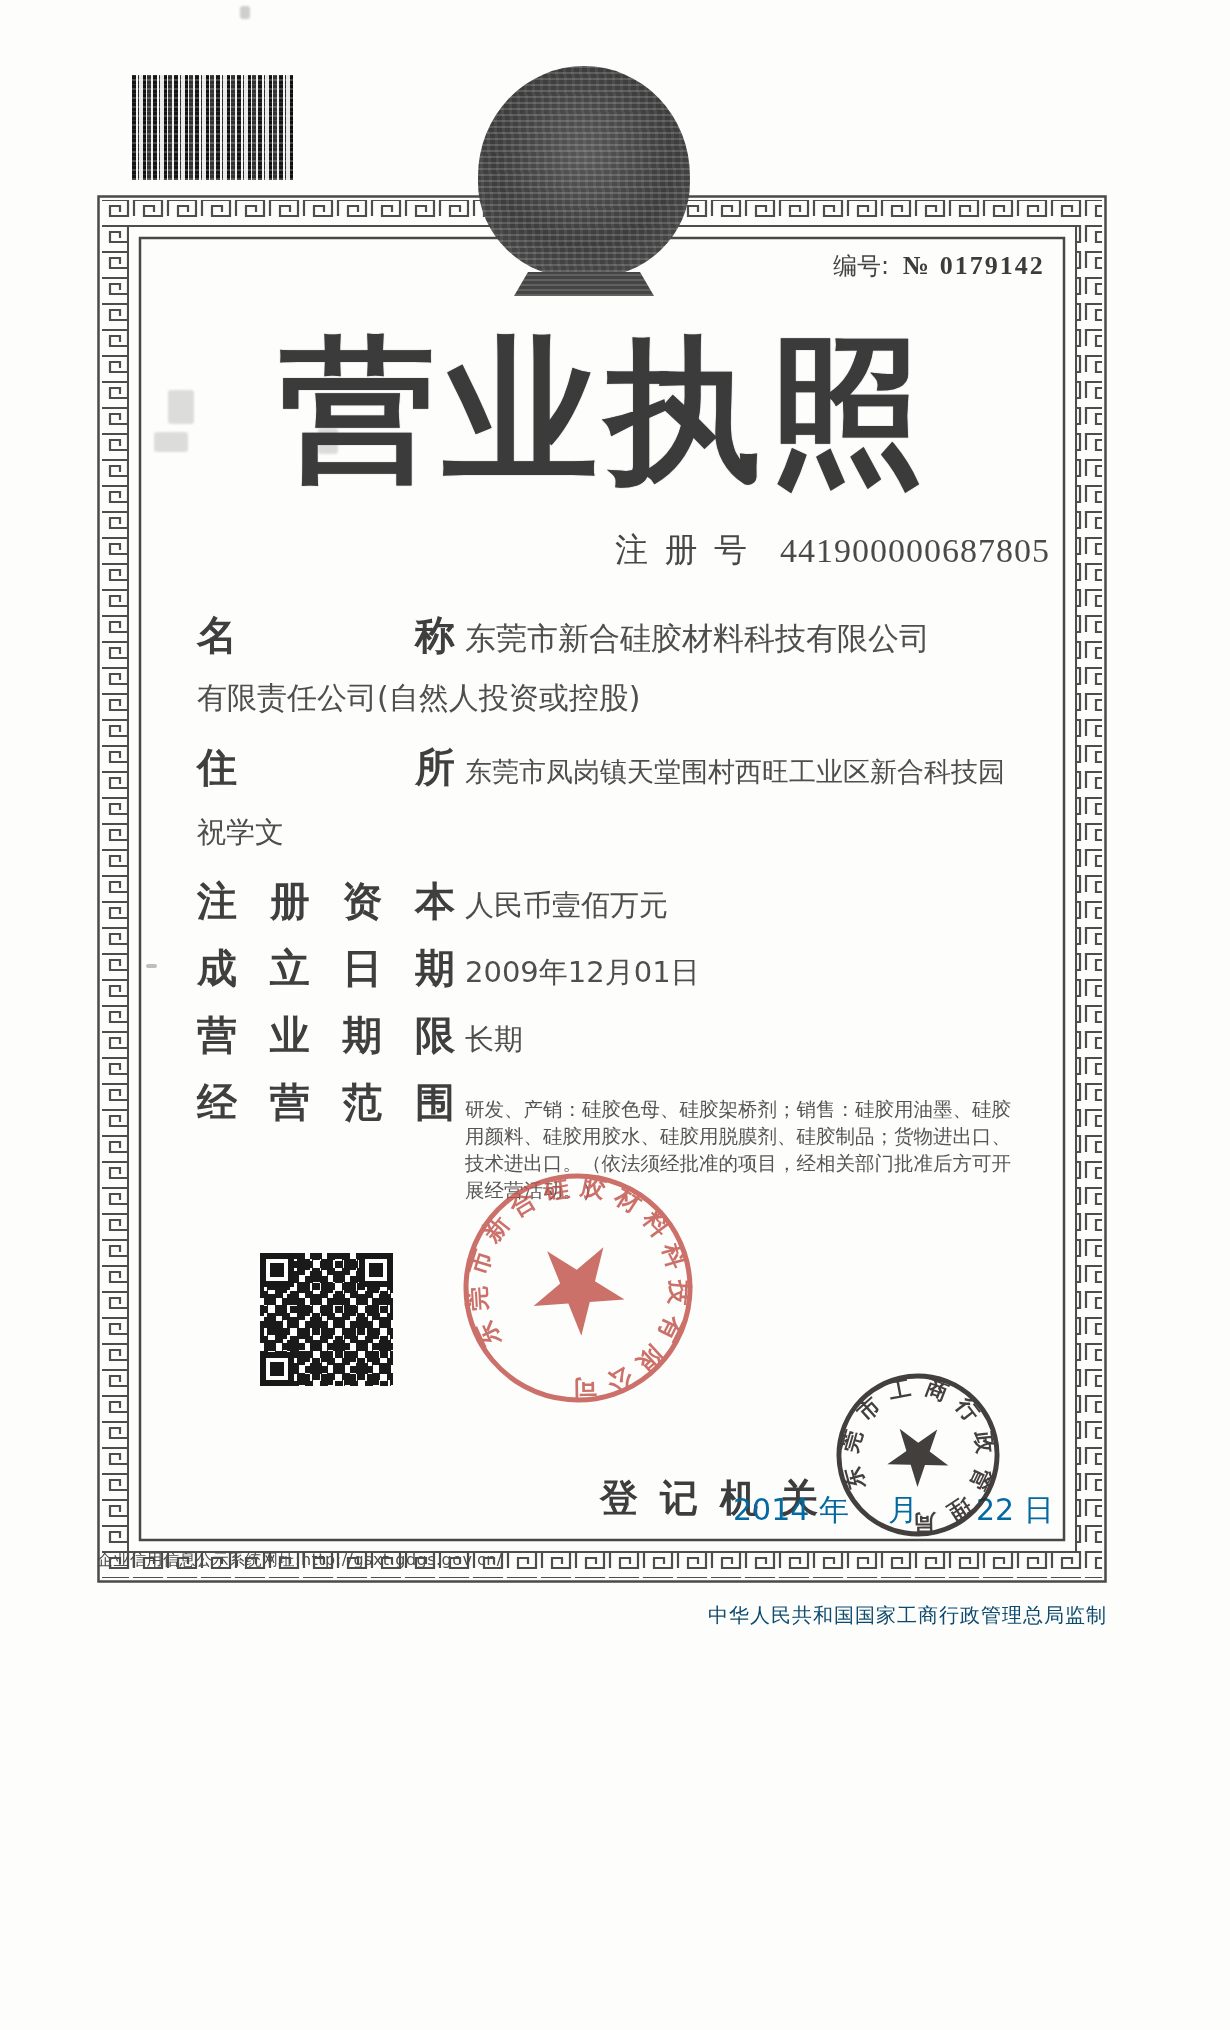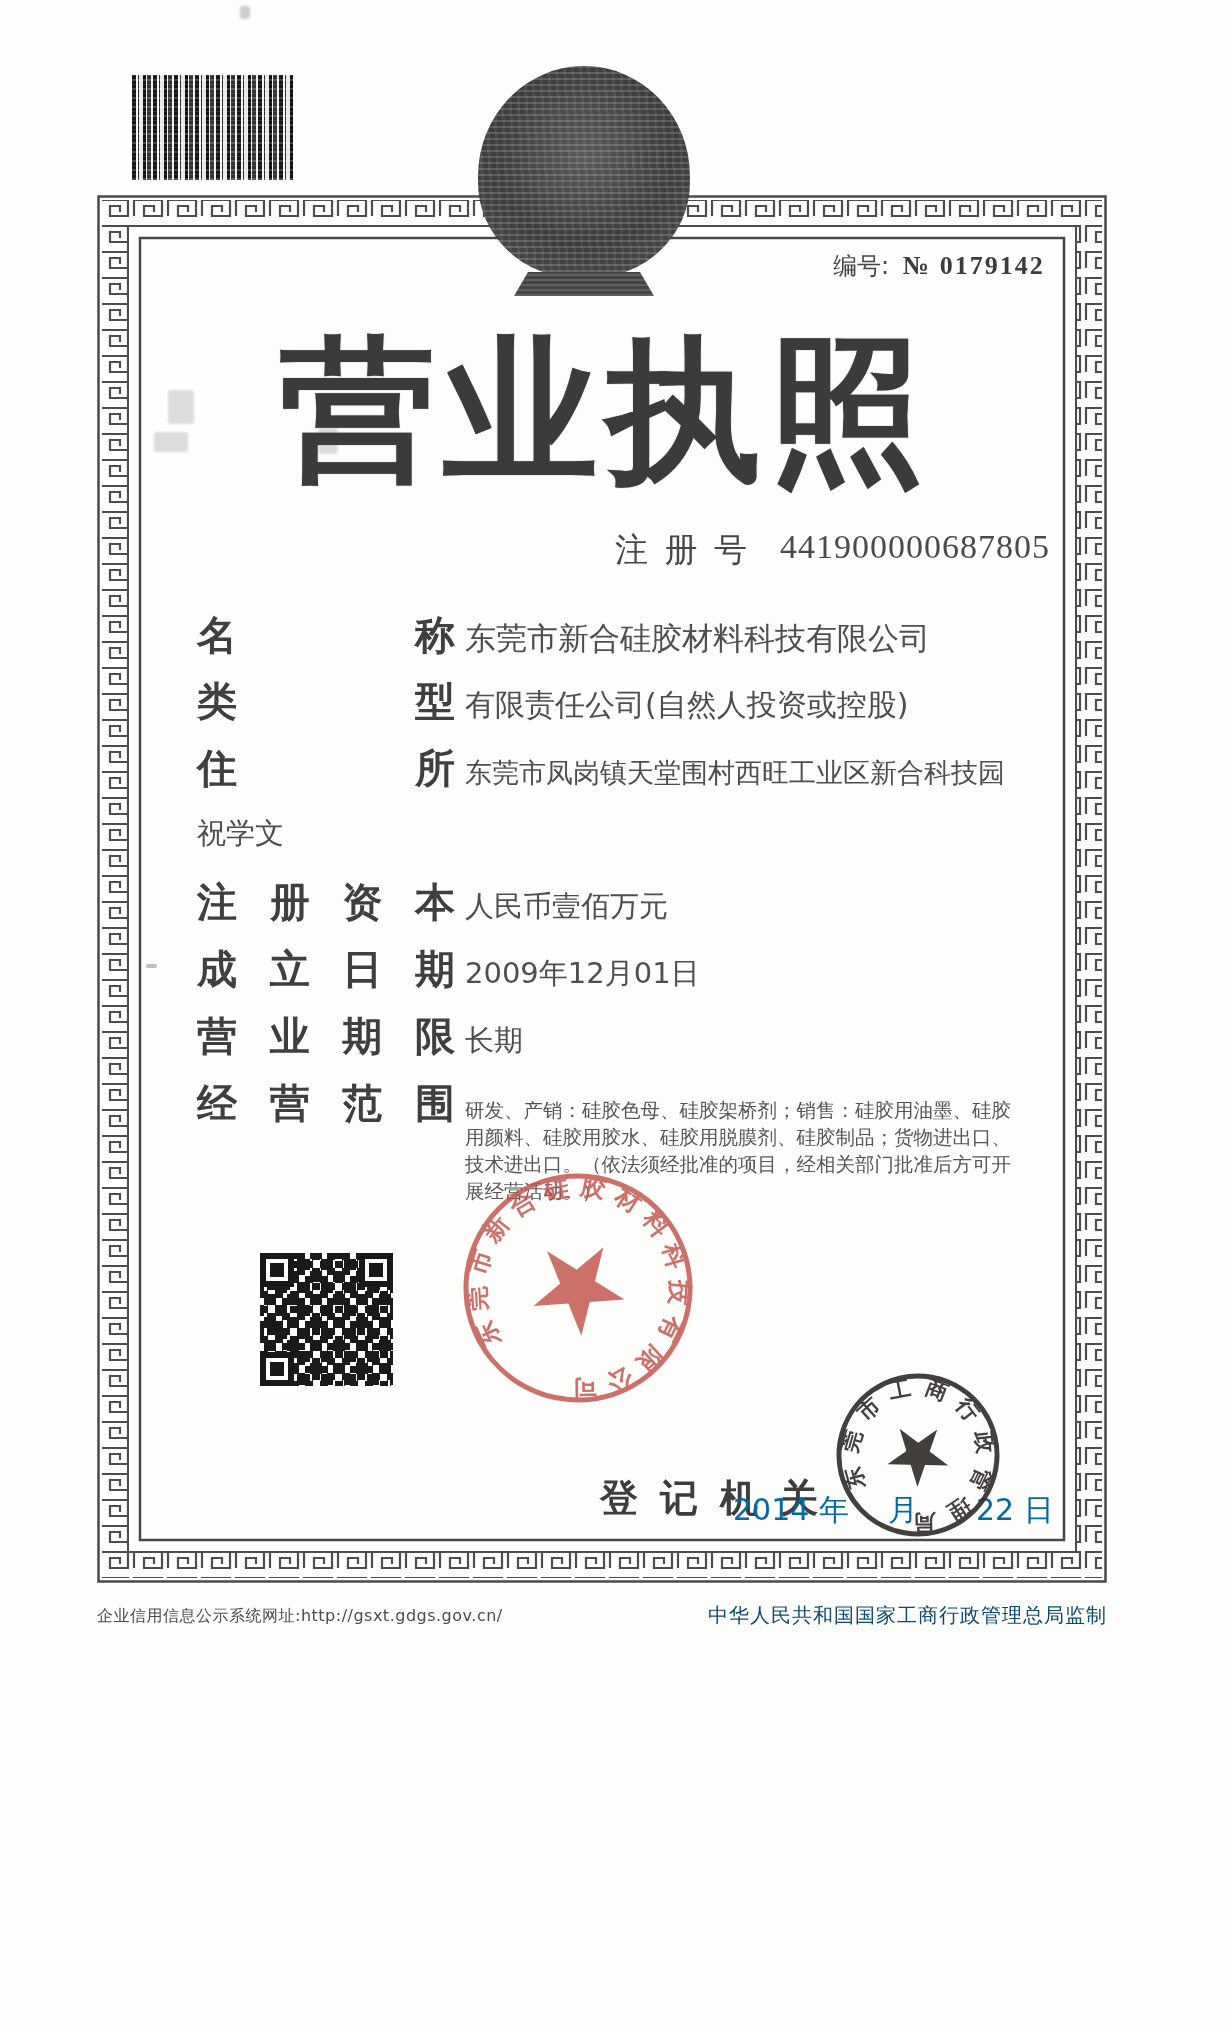--- a/index.html
+++ b/index.html
@@ -39,21 +39,21 @@
   .serial-number{font-family:"Liberation Serif","DejaVu Serif",serif;font-weight:bold;font-size:26px;letter-spacing:2px;color:#3c3c3c;}
 
   
   .title{
     left:97px;top:308px;width:1010px;text-align:center;
     font-size:155px;font-weight:800;letter-spacing:8px;padding-left:8px;box-sizing:border-box;
     color:#3b3b3b;text-shadow:0 0 1px #666;
   }
 
   
-  .regno{left:615px;top:528px;display:flex;gap:30px;align-items:flex-start;}
+  .regno{left:615px;top:528px;display:flex;gap:30px;align-items:center;}
   .regno-label{font-size:33px;letter-spacing:3px;color:#474747;}
   .regno-number{font-family:"Liberation Serif","DejaVu Serif",serif;font-size:34px;color:#4a4a4a;letter-spacing:1px;}
 
   
   .fields{left:197px;top:612px;width:830px;}
   .frow{display:flex;align-items:baseline;gap:10px;margin-bottom:20px;min-height:46px;}
   .flabel{
     width:258px;flex:0 0 258px;font-size:40px;font-weight:600;color:#3f3f3f;
     text-align:justify;text-align-last:justify;line-height:46px;
   }
@@ -83,21 +83,21 @@
   .registry-seal{left:833px;top:1370px;z-index:7;}
 
   
   .registry-label{left:600px;top:1473px;font-size:38px;font-weight:600;letter-spacing:22px;color:#3d3d3d;}
   .date-part{top:1490px;font-size:30px;color:#0369a1;z-index:3;}
   .d1{left:733px;}
   .d2{left:888px;}
   .d3{left:976px;}
 
   
-  .footer-left{left:97px;top:1606px;font-size:16px;color:#4c4c4c;letter-spacing:.5px;}
+  .footer-left{left:97px;top:1550px;font-size:16px;color:#4c4c4c;letter-spacing:.5px;}
   .footer-right{right:123px;top:1602px;font-size:20px;color:#0c4a6e;letter-spacing:1px;}
 
   
   .smudge{background:#8a8a8a;opacity:.28;filter:blur(1.2px);border-radius:3px;}
   .sm1{left:168px;top:390px;width:26px;height:34px;}
   .sm2{left:318px;top:428px;width:20px;height:26px;}
   .sm3{left:154px;top:432px;width:34px;height:20px;}
   .sm4{left:240px;top:6px;width:10px;height:13px;opacity:.4;}
   .sm5{left:146px;top:964px;width:11px;height:4px;opacity:.55;filter:none;}
 
@@ -140,21 +140,20 @@
   <span class="regno-label">注 册 号</span>
   <span class="regno-number">441900000687805</span>
 </div>
 
 <div class="abs fields">
   <div class="frow">
     <span class="flabel">名称</span>
     <span class="fvalue v-name">东莞市新合硅胶材料科技有限公司</span>
   </div>
   <div class="frow">
-    <span class="flabel">类型</span>
     <span class="fvalue v-type">有限责任公司(自然人投资或控股)</span>
   </div>
   <div class="frow">
     <span class="flabel">住所</span>
     <span class="fvalue v-addr">东莞市凤岗镇天堂围村西旺工业区新合科技园</span>
   </div>
   <div class="frow">
     <span class="fvalue">祝学文</span>
   </div>
   <div class="frow">

